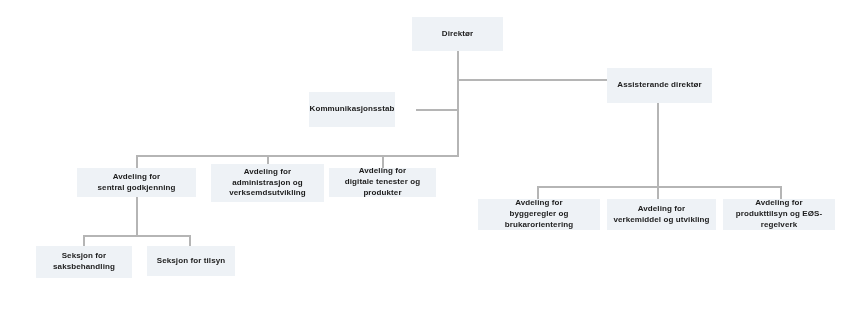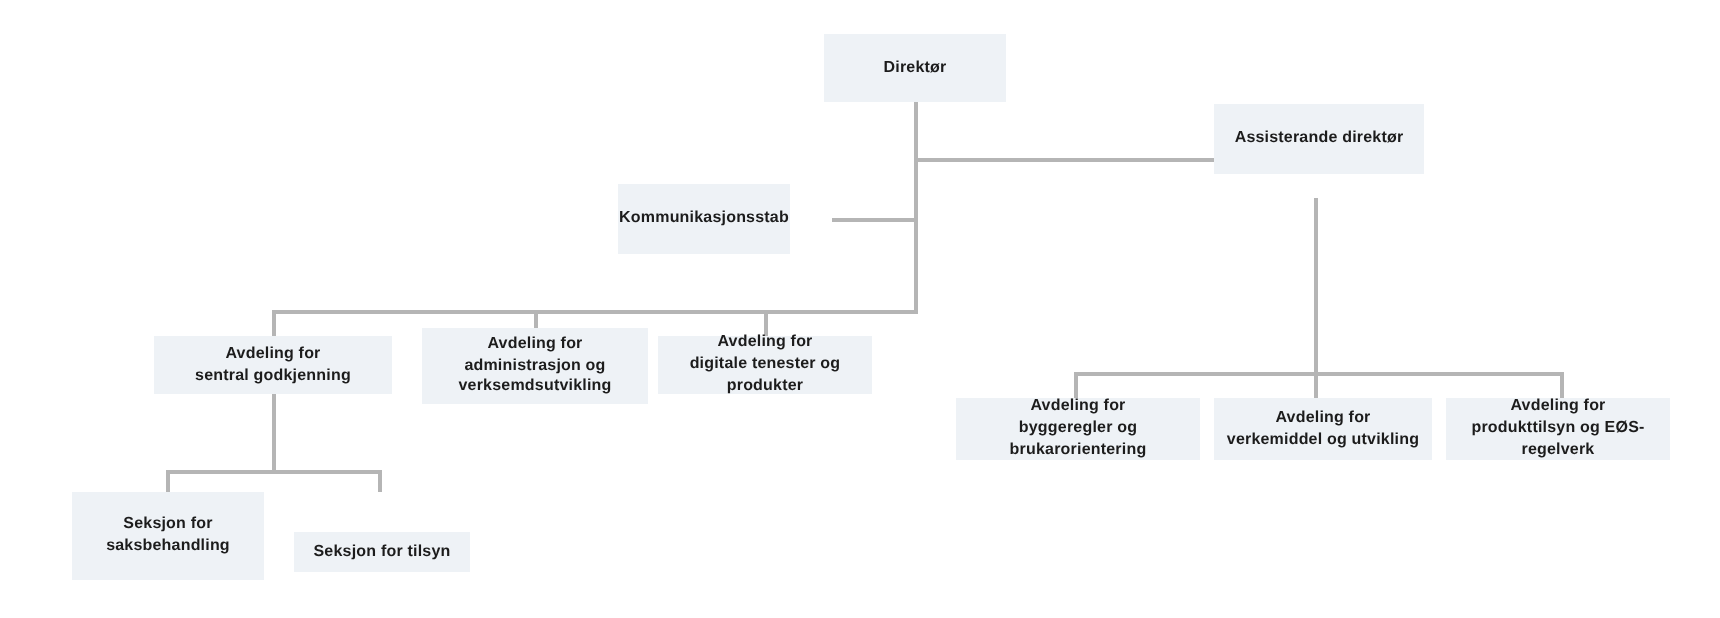--- a/index.html
+++ b/index.html
@@ -70,21 +70,21 @@
   <div class="conn v" style="left:657px; top:99px; height:88px;"></div>
   <div class="conn h" style="left:537px; top:186px; width:244px;"></div>
   <div class="conn v" style="left:537px; top:186px; height:13px;"></div>
   <div class="conn v" style="left:657px; top:186px; height:13px;"></div>
   <div class="conn v" style="left:780px; top:186px; height:13px;"></div>
 
   <div class="node" style="left:412px; top:17px; width:91px; height:34px;">
     <span class="label">Direktør</span>
   </div>
 
-  <div class="node" style="left:607px; top:52px; width:105px; height:35px;">
+  <div class="node" style="left:607px; top:68px; width:105px; height:35px;">
     <span class="label">Assisterande direktør</span>
   </div>
 
   <div class="node" style="left:309px; top:92px; width:86px; height:35px;">
     <span class="label">Kommunikasjonsstab</span>
   </div>
 
   <div class="node" style="left:77px; top:168px; width:119px; height:29px;">
     <span class="label">Avdeling for
 sentral godkjenning</span>
@@ -109,21 +109,21 @@
   <div class="node" style="left:607px; top:199px; width:109px; height:31px;">
     <span class="label">Avdeling for
 verkemiddel og utvikling</span>
   </div>
 
   <div class="node" style="left:723px; top:199px; width:112px; height:31px;">
     <span class="label">Avdeling for
 produkttilsyn og EØS-regelverk</span>
   </div>
 
-  <div class="node" style="left:36px; top:246px; width:96px; height:44px;">
+  <div class="node" style="left:36px; top:246px; width:96px; height:32px;">
     <span class="label">Seksjon for saksbehandling</span>
   </div>
 
-  <div class="node" style="left:147px; top:246px; width:88px; height:20px;margin-top:20px;">
+  <div class="node" style="left:147px; top:246px; width:88px; height:30px;">
     <span class="label">Seksjon for tilsyn</span>
   </div>
 
 </div>
 
 </body></html>

